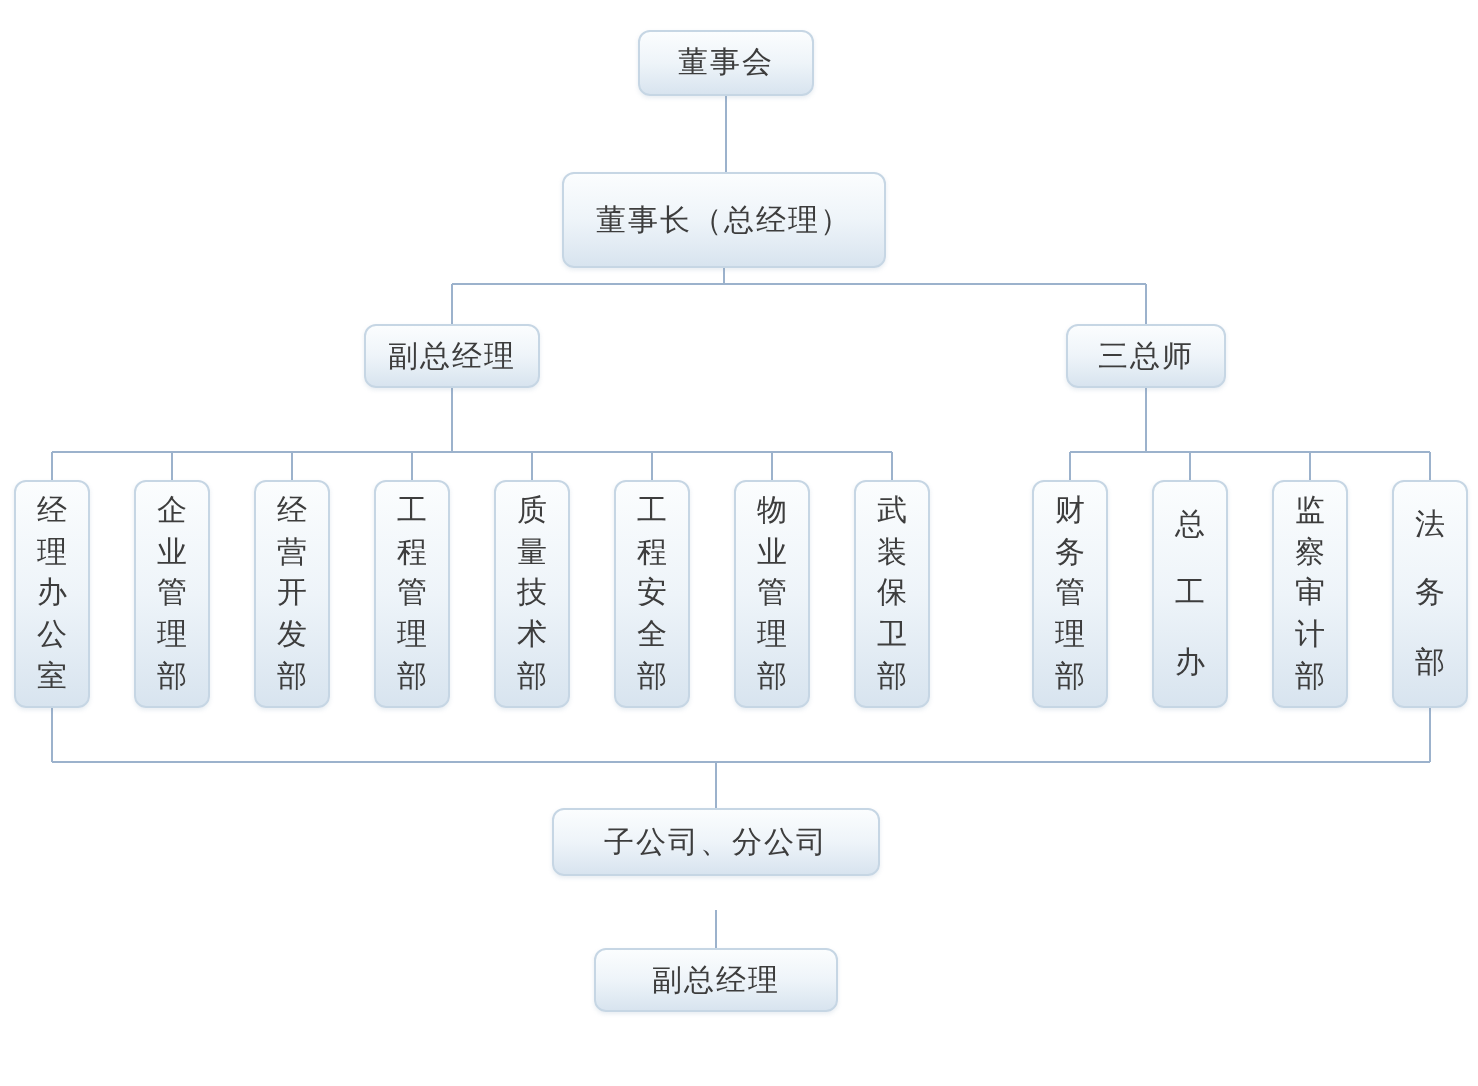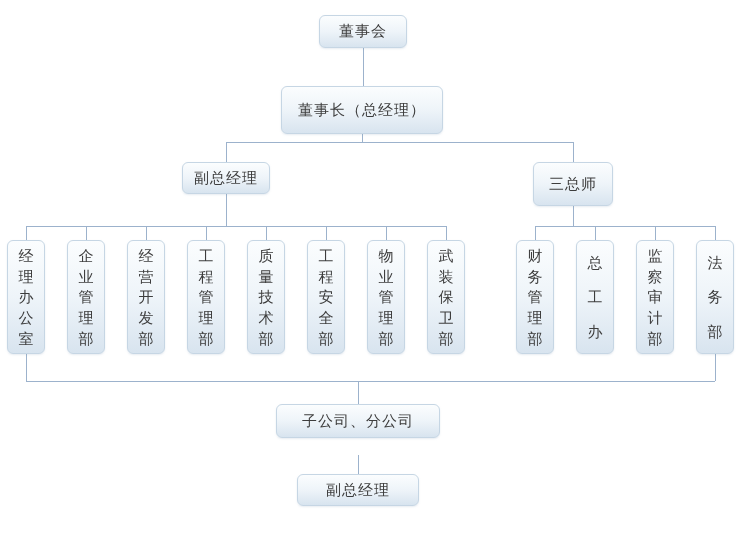--- a/index.html
+++ b/index.html
@@ -60,21 +60,21 @@
 
     <line x1="358" y1="455" x2="358" y2="474"></line>
   </svg>
 
   <div class="node h" style="left:319px;top:15px;width:88px;height:33px">董事会</div>
 
   <div class="node h" style="left:281px;top:86px;width:162px;height:48px">董事长（总经理）</div>
 
   <div class="node h" style="left:182px;top:162px;width:88px;height:32px">副总经理</div>
 
-  <div class="node h" style="left:533px;top:162px;width:80px;height:44px">三总师</div>
+  <div class="node h" style="left:533px;top:162px;width:80px;height:32px">三总师</div>
 
   <div class="node v vtext" style="left:7px;top:240px;width:38px;height:114px">
       <span>经</span>
       <span>理</span>
       <span>办</span>
       <span>公</span>
       <span>室</span>
     </div>
   <div class="node v vtext" style="left:67px;top:240px;width:38px;height:114px">
       <span>企</span>

